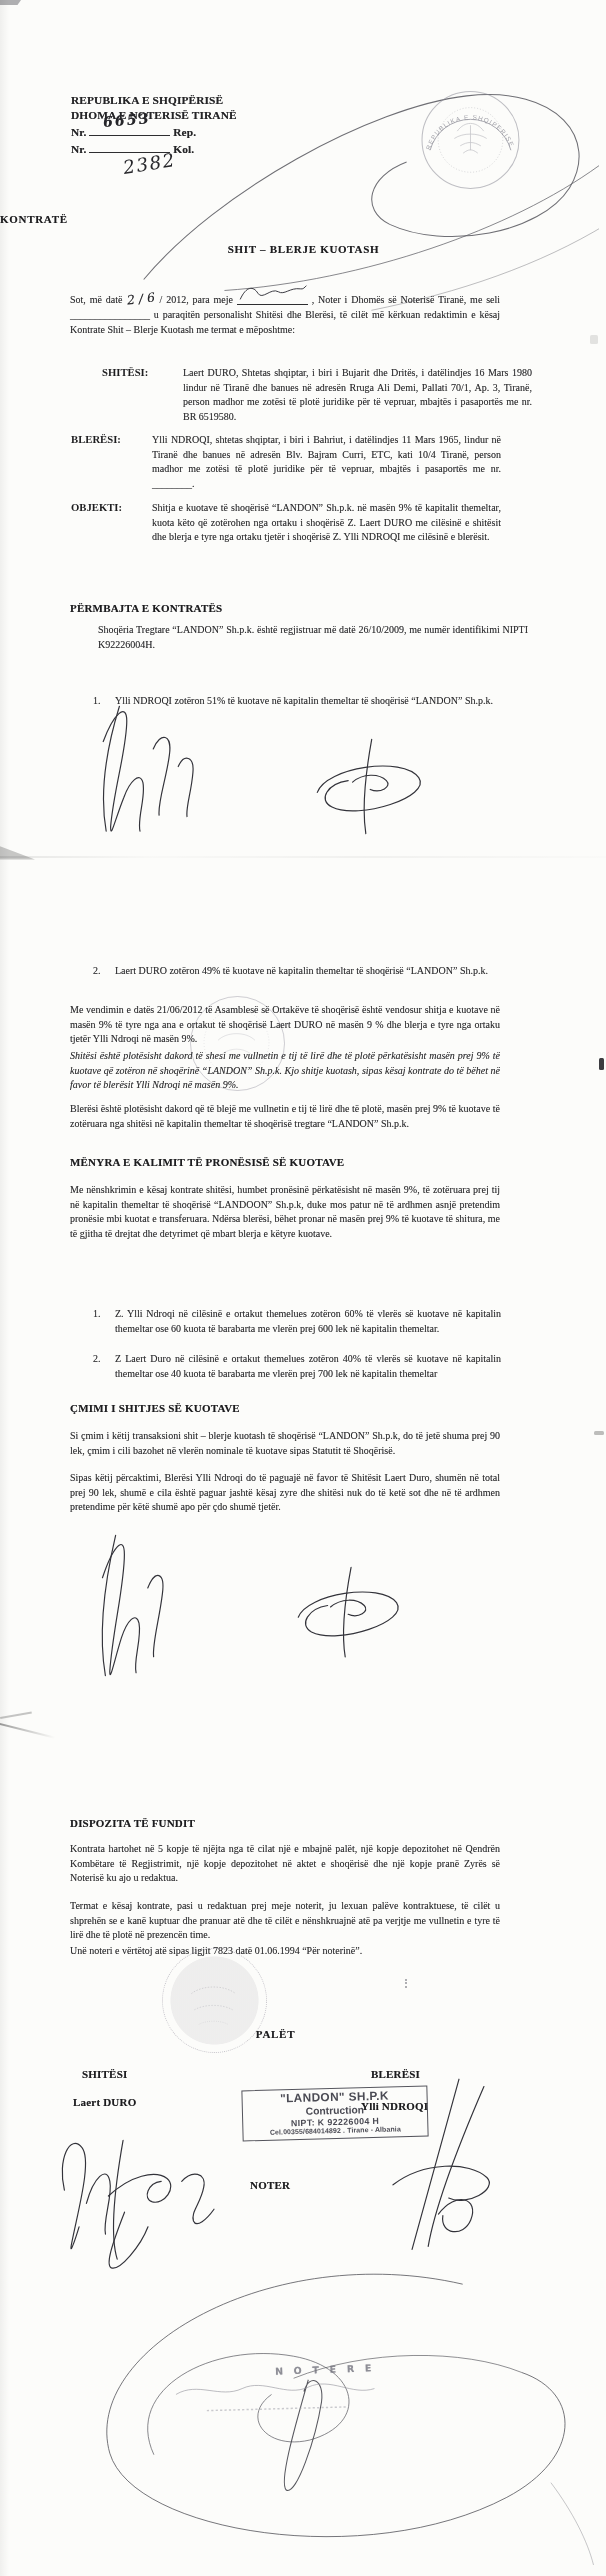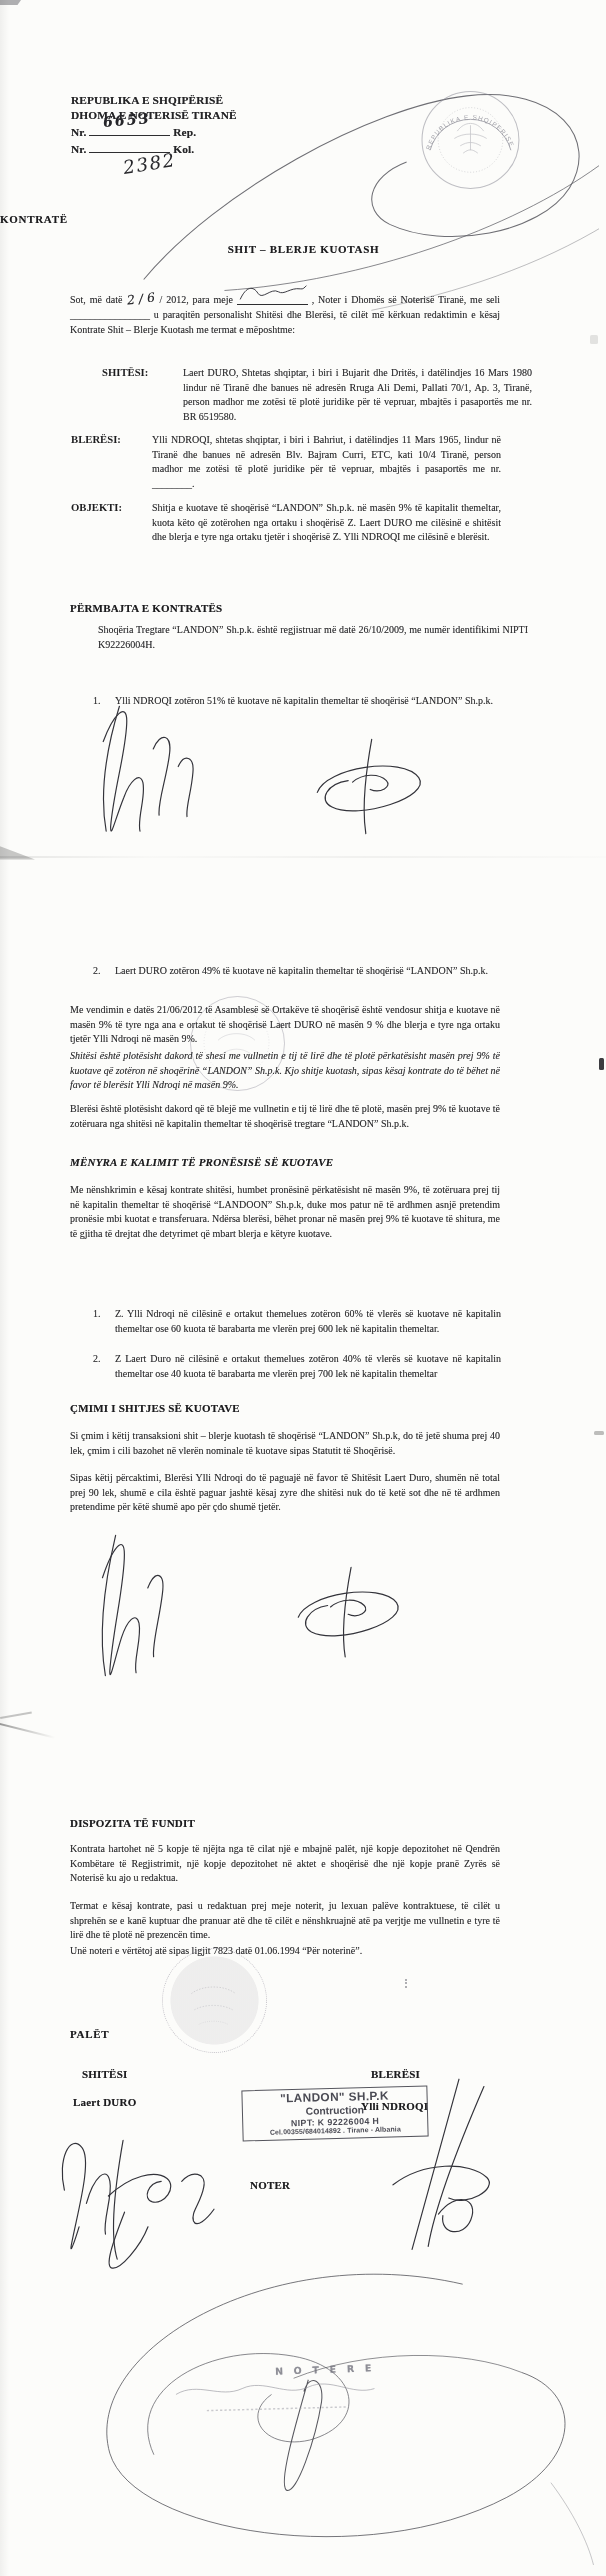--- a/index.html
+++ b/index.html
@@ -143,33 +143,33 @@
   <svg class="abs faint" style="left:190px;top:996px;" width="93" height="93" viewBox="0 0 126 126">
     <circle cx="63" cy="63" r="44" stroke-width="1" stroke-dasharray="1 3" style="opacity:.3;"></circle>
     <path d="M38,60 C50,48 76,48 88,60" stroke-width="1" style="opacity:.3;"></path>
     <path d="M44,78 C56,70 70,70 82,78" stroke-width="1" style="opacity:.25;"></path>
   </svg>
 
   <div class="abs para" style="left:70px;top:1003px;width:430px;">Me vendimin e datës 21/06/2012 të Asamblesë së Ortakëve të shoqërisë është vendosur shitja e kuotave në masën 9% të tyre nga ana e ortakut të shoqërisë Laert DURO në masën 9 % dhe blerja e tyre nga ortaku tjetër Ylli Ndroqi në masën 9%.</div>
   <div class="abs para" style="left:70px;top:1049px;width:430px;font-style:italic;">Shitësi është plotësisht dakord të shesi me vullnetin e tij të lirë dhe të plotë përkatësisht masën prej 9% të kuotave që zotëron në shoqërinë “LANDON” Sh.p.k. Kjo shitje kuotash, sipas kësaj kontrate do të bëhet në favor të blerësit Ylli Ndroqi në masën 9%.</div>
   <div class="abs para" style="left:70px;top:1102px;width:430px;">Blerësi është plotësisht dakord që të blejë me vullnetin e tij të lirë dhe të plotë, masën prej 9% të kuotave të zotëruara nga shitësi në kapitalin themeltar të shoqërisë tregtare “LANDON” Sh.p.k.</div>
 
-  <div class="abs h" style="left:70px;top:1155px;font-style:italic;">MËNYRA E KALIMIT TË PRONËSISË SË KUOTAVE</div>
+  <div class="abs h" style="left:70px;top:1155px;">MËNYRA E KALIMIT TË PRONËSISË SË KUOTAVE</div>
   <div class="abs para" style="left:70px;top:1183px;width:430px;">Me nënshkrimin e kësaj kontrate shitësi, humbet pronësinë përkatësisht në masën 9%, të zotëruara prej tij në kapitalin themeltar të shoqërisë “LANDOON” Sh.p.k, duke mos patur në të ardhmen asnjë pretendim pronësie mbi kuotat e transferuara. Ndërsa blerësi, bëhet pronar në masën prej 9% të kuotave të shitura, me të gjitha të drejtat dhe detyrimet që mbart blerja e këtyre kuotave.</div>
   <div class="abs li" style="left:93px;top:1307px;width:408px;">
     <span class="no para">1.</span>
     <div class="para txt">Z. Ylli Ndroqi në cilësinë e ortakut themelues zotëron 60% të vlerës së kuotave në kapitalin themeltar ose 60 kuota të barabarta me vlerën prej 600 lek në kapitalin themeltar.</div>
   </div>
   <div class="abs li" style="left:93px;top:1352px;width:408px;">
     <span class="no para">2.</span>
     <div class="para txt">Z Laert Duro në cilësinë e ortakut themelues zotëron 40% të vlerës së kuotave në kapitalin themeltar ose 40 kuota të barabarta me vlerën prej 700 lek në kapitalin themeltar</div>
   </div>
 
   <div class="abs h" style="left:70px;top:1401px;">ÇMIMI I SHITJES SË KUOTAVE</div>
-  <div class="abs para" style="left:70px;top:1429px;width:430px;">Si çmim i këtij transaksioni shit – blerje kuotash të shoqërisë “LANDON” Sh.p.k, do të jetë shuma prej 40 lek, çmim i cili bazohet në vlerën nominale të kuotave sipas Statutit të Shoqërisë.</div>
+  <div class="abs para" style="left:70px;top:1429px;width:430px;">Si çmim i këtij transaksioni shit – blerje kuotash të shoqërisë “LANDON” Sh.p.k, do të jetë shuma prej 90 lek, çmim i cili bazohet në vlerën nominale të kuotave sipas Statutit të Shoqërisë.</div>
   <div class="abs para" style="left:70px;top:1471px;width:430px;">Sipas këtij përcaktimi, Blerësi Ylli Ndroqi do të paguajë në favor të Shitësit Laert Duro, shumën në total prej 90 lek, shumë e cila është paguar jashtë kësaj zyre dhe shitësi nuk do të ketë sot dhe në të ardhmen pretendime për këtë shumë apo për çdo shumë tjetër.</div>
 
   <svg class="abs sig" style="left:82px;top:1526px;" width="95" height="162" viewBox="0 0 130 220">
     <path d="M46,12 C32,72 22,146 32,204"></path>
     <path d="M28,70 C42,28 58,10 58,38 C58,80 42,142 38,198 C38,214 44,184 54,152 C62,128 74,116 78,132 C82,152 70,184 74,200"></path>
     <path d="M90,84 C100,58 114,62 110,92 C106,126 96,160 98,178"></path>
   </svg>
   <svg class="abs sig" style="left:288px;top:1563px;" width="121" height="99" viewBox="0 0 165 135">
     <path d="M86,6 C78,48 72,92 78,128"></path>
     <path d="M14,74 C26,42 126,26 148,54 C166,80 68,112 32,94 C14,84 28,62 54,58"></path>
@@ -182,21 +182,21 @@
   <div class="abs para" style="left:70px;top:1944px;width:430px;">Unë noteri e vërtëtoj atë sipas ligjit 7823 datë 01.06.1994 “Për noterinë”.</div>
 
   <div class="abs ring" style="left:162px;top:1948px;width:103px;height:103px;border:1.5px dotted rgba(110,105,125,.38);
               background:radial-gradient(circle,rgba(120,115,130,.10) 0 60%,transparent 61%);"></div>
   <svg class="abs faint" style="left:162px;top:1948px;" width="103" height="103" viewBox="0 0 140 140">
     <path d="M40,62 C55,50 85,50 100,62" stroke-width="1" stroke-dasharray="2 2" style="opacity:.4;"></path>
     <path d="M44,84 C58,76 82,76 96,84" stroke-width="1" stroke-dasharray="2 2" style="opacity:.35;"></path>
     <path d="M50,104 C60,98 80,98 90,104" stroke-width="1" stroke-dasharray="1 2" style="opacity:.3;"></path>
   </svg>
 
-  <div class="abs h" style="left:70px;top:2027px;width:411px;letter-spacing:0.7px;">PALËT</div>
+  <div class="abs h" style="left:70px;top:2027px;width:411px;text-align:center;letter-spacing:0.7px;">PALËT</div>
 
   <div class="abs h" style="left:82px;top:2067px;">SHITËSI</div>
   <div class="abs h" style="left:73px;top:2095px;text-align:center;">Laert DURO</div>
 
   <div class="abs h" style="left:371px;top:2067px;">BLERËSI</div>
   <div class="abs h" style="left:361px;top:2099px;">Ylli NDROQI</div>
 
   <div class="abs company-stamp" style="left:242px;top:2088px;width:175px;">
     <div class="cs1">"LANDON"  SH.P.K</div>
     <div class="cs2">Contruction</div>

